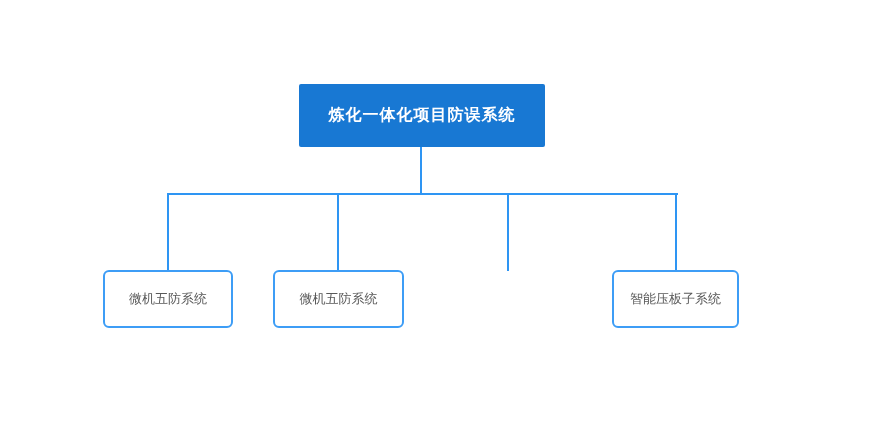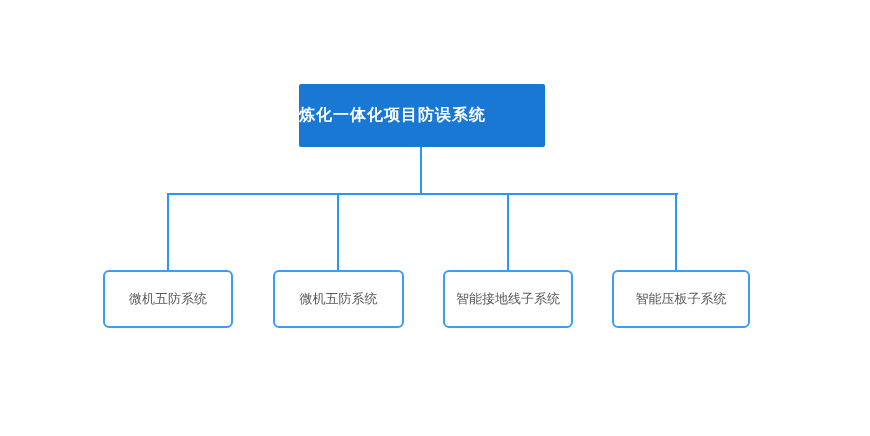--- a/index.html
+++ b/index.html
@@ -28,42 +28,42 @@
     top: 84px;
     width: 246px;
     height: 63px;
     background: var(--root-fill);
     color: var(--root-text);
     font-size: 16px;
     font-weight: bold;
     letter-spacing: 1px;
     display: flex;
     align-items: center;
-    justify-content: flex-start;
+    justify-content: center;
     border-radius: 2px;
   }
 
   .node-child {
     position: absolute;
     top: 270px;
     height: 58px;
     background: #ffffff;
     border: 2px solid var(--child-border);
     border-radius: 6px;
     color: var(--child-text);
     font-size: 13px;
     display: flex;
     align-items: center;
     justify-content: center;
     white-space: nowrap;
   }
   .child-0 { left: 103px; width: 130px; text-align: center; }
   .child-1 { left: 273px; width: 131px; }
   .child-2 { left: 443px; width: 130px; }
-  .child-3 { left: 612px; width: 138px; }
+  .child-3 { left: 612px; width: 127px; }
 
   .line {
     position: absolute;
     background: var(--line);
   }
   .line-root-drop { left: 420px; top: 147px; width: 2px; height: 47px; }
   .line-rail      { left: 167px; top: 193px; width: 511px; height: 2px; }
   .line-drop      { top: 194px; width: 2px; height: 77px; }
   .drop-0 { left: 167px; }
   .drop-1 { left: 337px; }
@@ -85,20 +85,17 @@
   <div class="node-root">
     <span>炼化一体化项目防误系统</span>
   </div>
 
   <div class="node-child child-0">
     <span>微机五防系统</span>
   </div>
   <div class="node-child child-1">
     <span>微机五防系统</span>
   </div>
-  <div class="node-child child-2">
-    <span>智能接地线子系统</span>
-  </div>
   <div class="node-child child-3">
     <span>智能压板子系统</span>
   </div>
 
 </div>
 
 </body></html>

